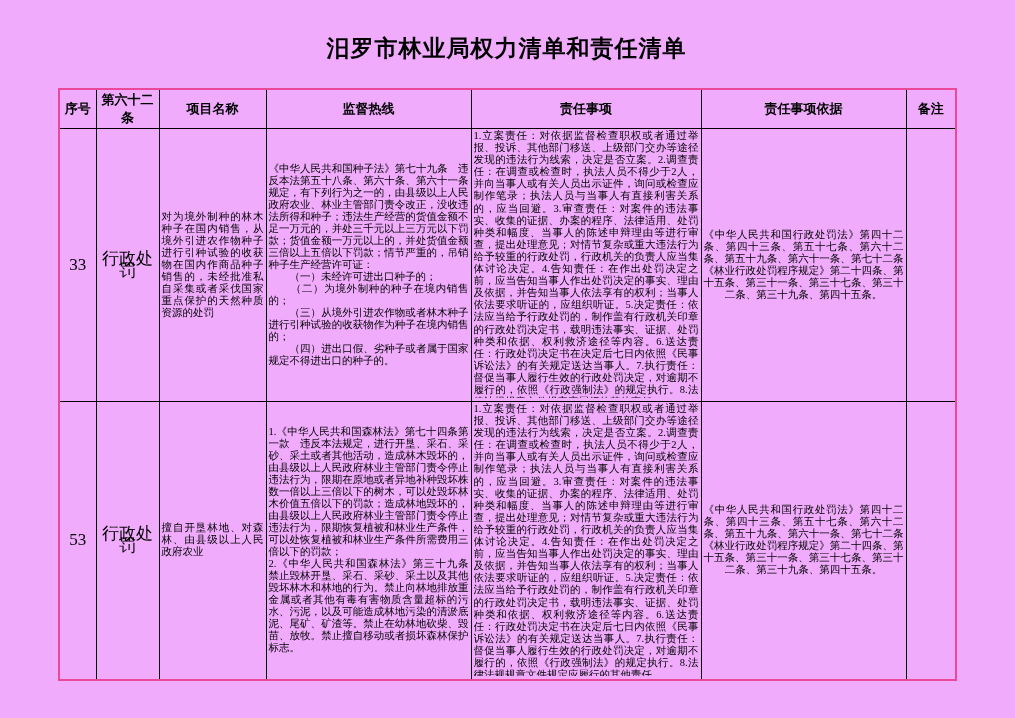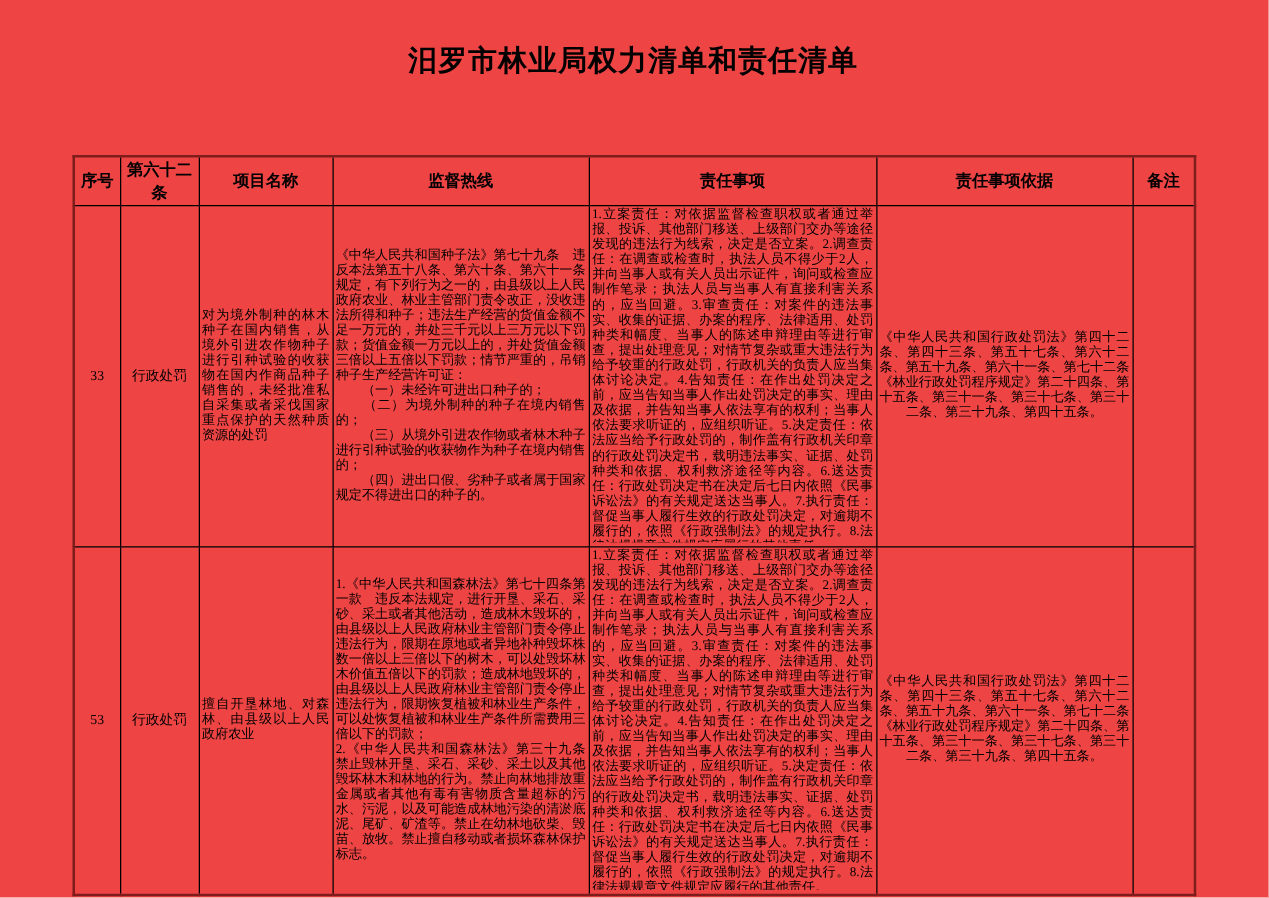--- a/index.html
+++ b/index.html
@@ -2,45 +2,44 @@
 <html><head>
 <meta charset="utf-8">
 <style>
   * { box-sizing: border-box; }
   html, body { margin: 0; padding: 0; background: #fff; }
   body {
     width: 1015px; height: 718px;
     font-family: "Liberation Serif", serif;
     color: #000;
   }
-  .page { position: relative; width: 1015px; height: 718px; background: #ef4444; overflow: hidden; }
+  .page { position: relative; width: 1015px; height: 718px; background: #f0abfc; overflow: hidden; }
 
   .title {
     position: absolute; top: 33px; left: 58px; width: 897px;
     text-align: center; font-size: 23px; font-weight: bold; letter-spacing: 1px;
   }
   .hotline {
     position: absolute; top: 72px; left: 58px; width: 892px;
     text-align: right; font-size: 11px; font-weight: bold; text-decoration: underline;
   }
 
   table.power-table {
     position: absolute; top: 88px; left: 58px; width: 897px;
     border-collapse: collapse; table-layout: fixed;
-    border: 2px solid #7f1d1d;
-    margin-top: 36px;
+    border: 2px solid #ec4899;
   }
   th, td { border: 1px solid #000; padding: 1px 2px; overflow: hidden; vertical-align: middle; }
   th { font-size: 13px; font-weight: bold; height: 32px; text-align: center; }
   td { font-size: 10.5px; line-height: 12px; }
 
   tr.row-33 { height: 273px; }
   tr.row-34 { height: 278px; }
 
-  td.col-seq, td.col-type { text-align: center; font-size: 11px; }
+  td.col-seq, td.col-type { text-align: center; font-size: 17px; }
   td.col-project { text-align: justify; }
   td.col-basis   { text-align: justify; white-space: pre-wrap; }
   td.col-duty    { vertical-align: top; text-align: justify; }
   td.col-duty .cellwrap { overflow: hidden; line-height: 12.1px; }
   tr.row-33 .cellwrap { height: 268px; }
   tr.row-34 .cellwrap { height: 273px; }
   td.col-dutybasis { text-align: justify; text-align-last: center; }
 </style>
 </head>
 <body>

